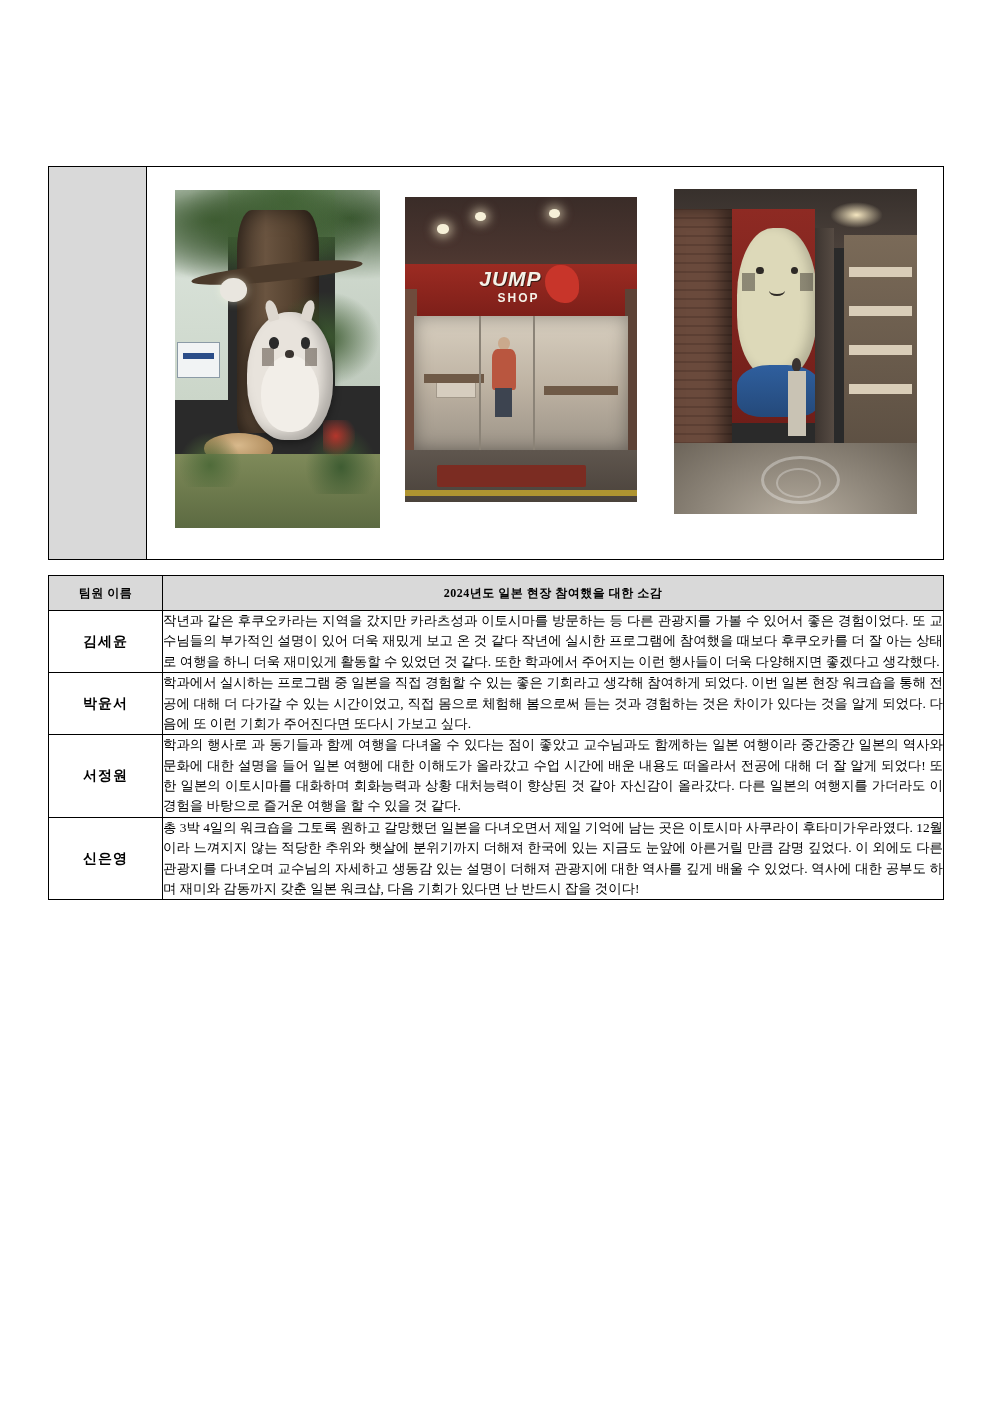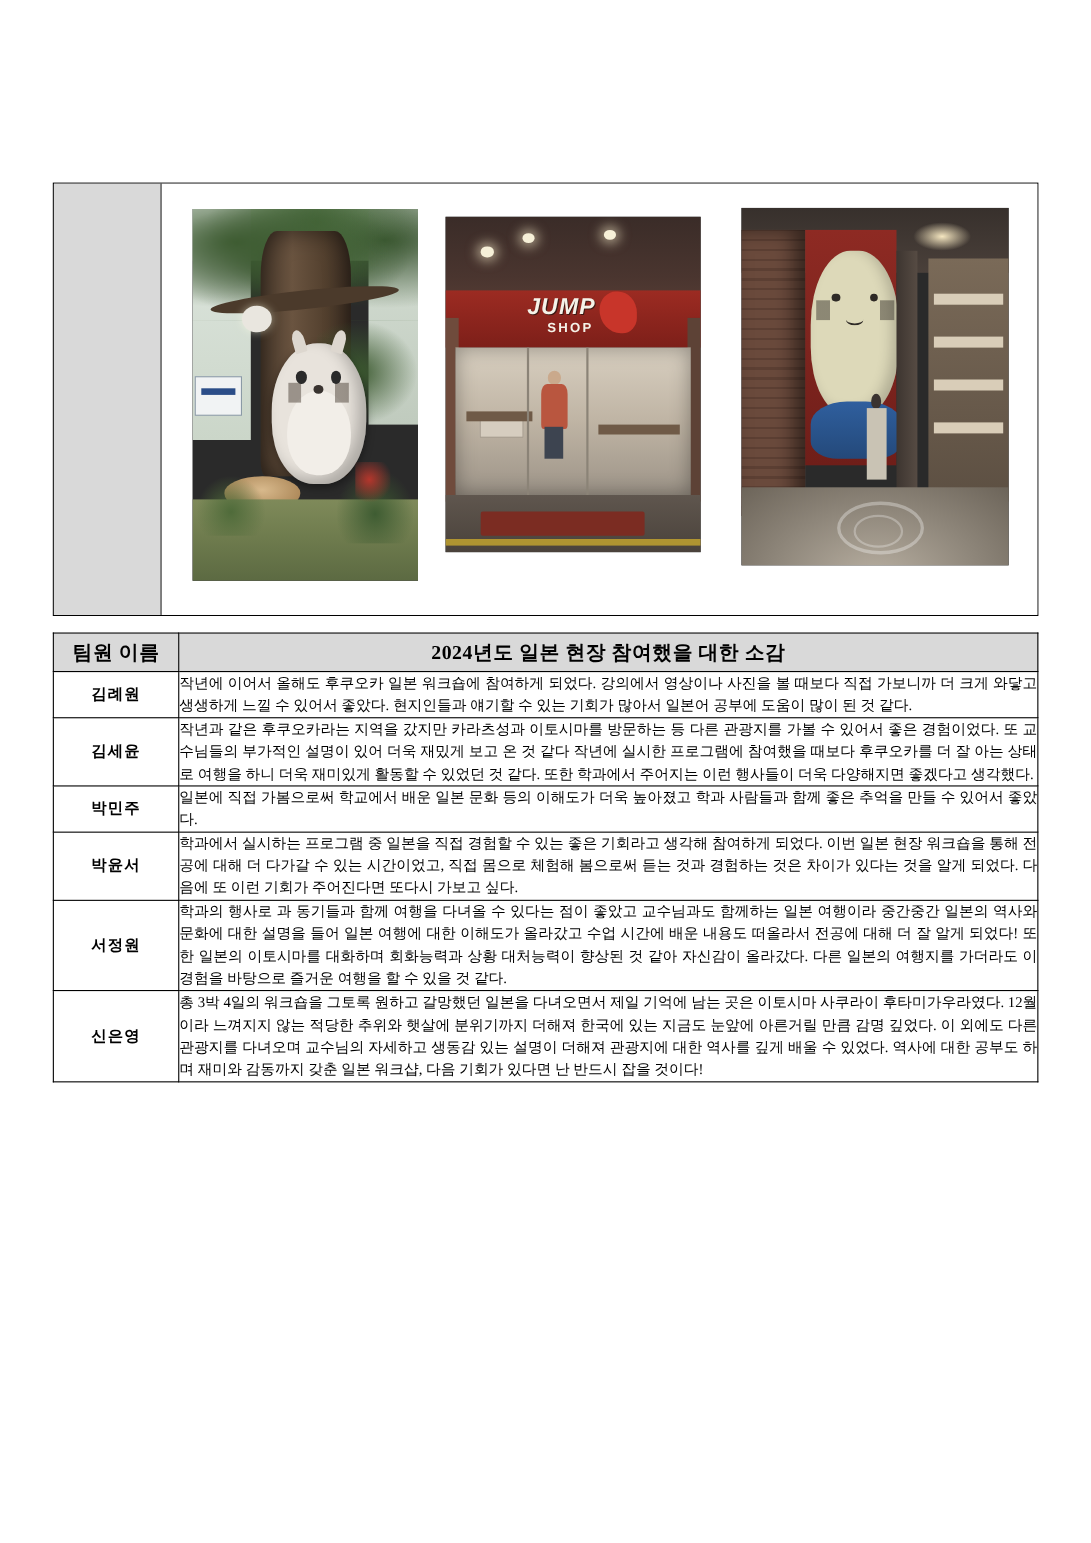--- a/index.html
+++ b/index.html
@@ -351,21 +351,21 @@
     table-layout: fixed;
     font-family: "Liberation Serif", serif;
   }
   .comment-table td, .comment-table th {
     border: 1px solid #000000;
     vertical-align: middle;
     padding: 0;
   }
   .comment-table thead th {
     background: #d9d9d9;
-    font-size: 18px;
+    font-size: 12px;
     font-weight: bold;
     height: 34px;
     letter-spacing: .5px;
   }
   .col-name { width: 113px; }
   .name-cell {
     text-align: center;
     font-size: 14px;
     font-weight: bold;
     letter-spacing: 1px;
@@ -476,30 +476,22 @@
 
   <table class="comment-table">
     <thead>
       <tr>
         <th class="col-name">팀원 이름</th>
         <th>2024년도  일본 현장 참여했을 대한 소감</th>
       </tr>
     </thead>
     <tbody>
       <tr>
-        <td class="name-cell">김례원</td>
-        <td class="text-cell">작년에 이어서 올해도 후쿠오카 일본 워크숍에 참여하게 되었다. 강의에서 영상이나 사진을 볼 때보다 직접 가보니까 더 크게 와닿고 생생하게 느낄 수 있어서 좋았다. 현지인들과 얘기할 수 있는 기회가 많아서 일본어 공부에 도움이 많이 된 것 같다.</td>
-      </tr>
-      <tr>
         <td class="name-cell">김세윤</td>
         <td class="text-cell"> 작년과 같은 후쿠오카라는 지역을 갔지만 카라츠성과 이토시마를 방문하는 등 다른 관광지를 가볼 수 있어서 좋은 경험이었다. 또 교수님들의 부가적인 설명이 있어 더욱 재밌게 보고 온 것 같다 작년에 실시한 프로그램에 참여했을 때보다 후쿠오카를 더 잘 아는 상태로 여행을 하니 더욱 재미있게 활동할 수 있었던 것 같다. 또한 학과에서 주어지는 이런 행사들이 더욱 다양해지면 좋겠다고 생각했다.</td>
-      </tr>
-      <tr>
-        <td class="name-cell">박민주</td>
-        <td class="text-cell">일본에 직접 가봄으로써 학교에서 배운 일본 문화 등의 이해도가 더욱 높아졌고 학과 사람들과 함께 좋은 추억을 만들 수 있어서 좋았다.</td>
       </tr>
       <tr>
         <td class="name-cell">박윤서</td>
         <td class="text-cell">학과에서 실시하는 프로그램 중 일본을 직접 경험할 수 있는 좋은 기회라고 생각해 참여하게 되었다. 이번 일본 현장 워크숍을 통해 전공에 대해 더 다가갈 수 있는 시간이었고, 직접 몸으로 체험해 봄으로써 듣는 것과 경험하는 것은 차이가 있다는 것을 알게 되었다. 다음에 또 이런 기회가 주어진다면 또다시 가보고 싶다.</td>
       </tr>
       <tr>
         <td class="name-cell">서정원</td>
         <td class="text-cell">학과의 행사로 과 동기들과 함께 여행을 다녀올 수 있다는 점이 좋았고 교수님과도 함께하는 일본 여행이라 중간중간 일본의 역사와 문화에 대한 설명을 들어 일본 여행에 대한 이해도가 올라갔고 수업 시간에 배운 내용도 떠올라서 전공에 대해 더 잘 알게 되었다! 또한 일본의 이토시마를 대화하며 회화능력과 상황 대처능력이 향상된 것 같아 자신감이 올라갔다. 다른 일본의 여행지를 가더라도 이 경험을 바탕으로 즐거운 여행을 할 수 있을 것 같다.</td>
       </tr>
       <tr>

